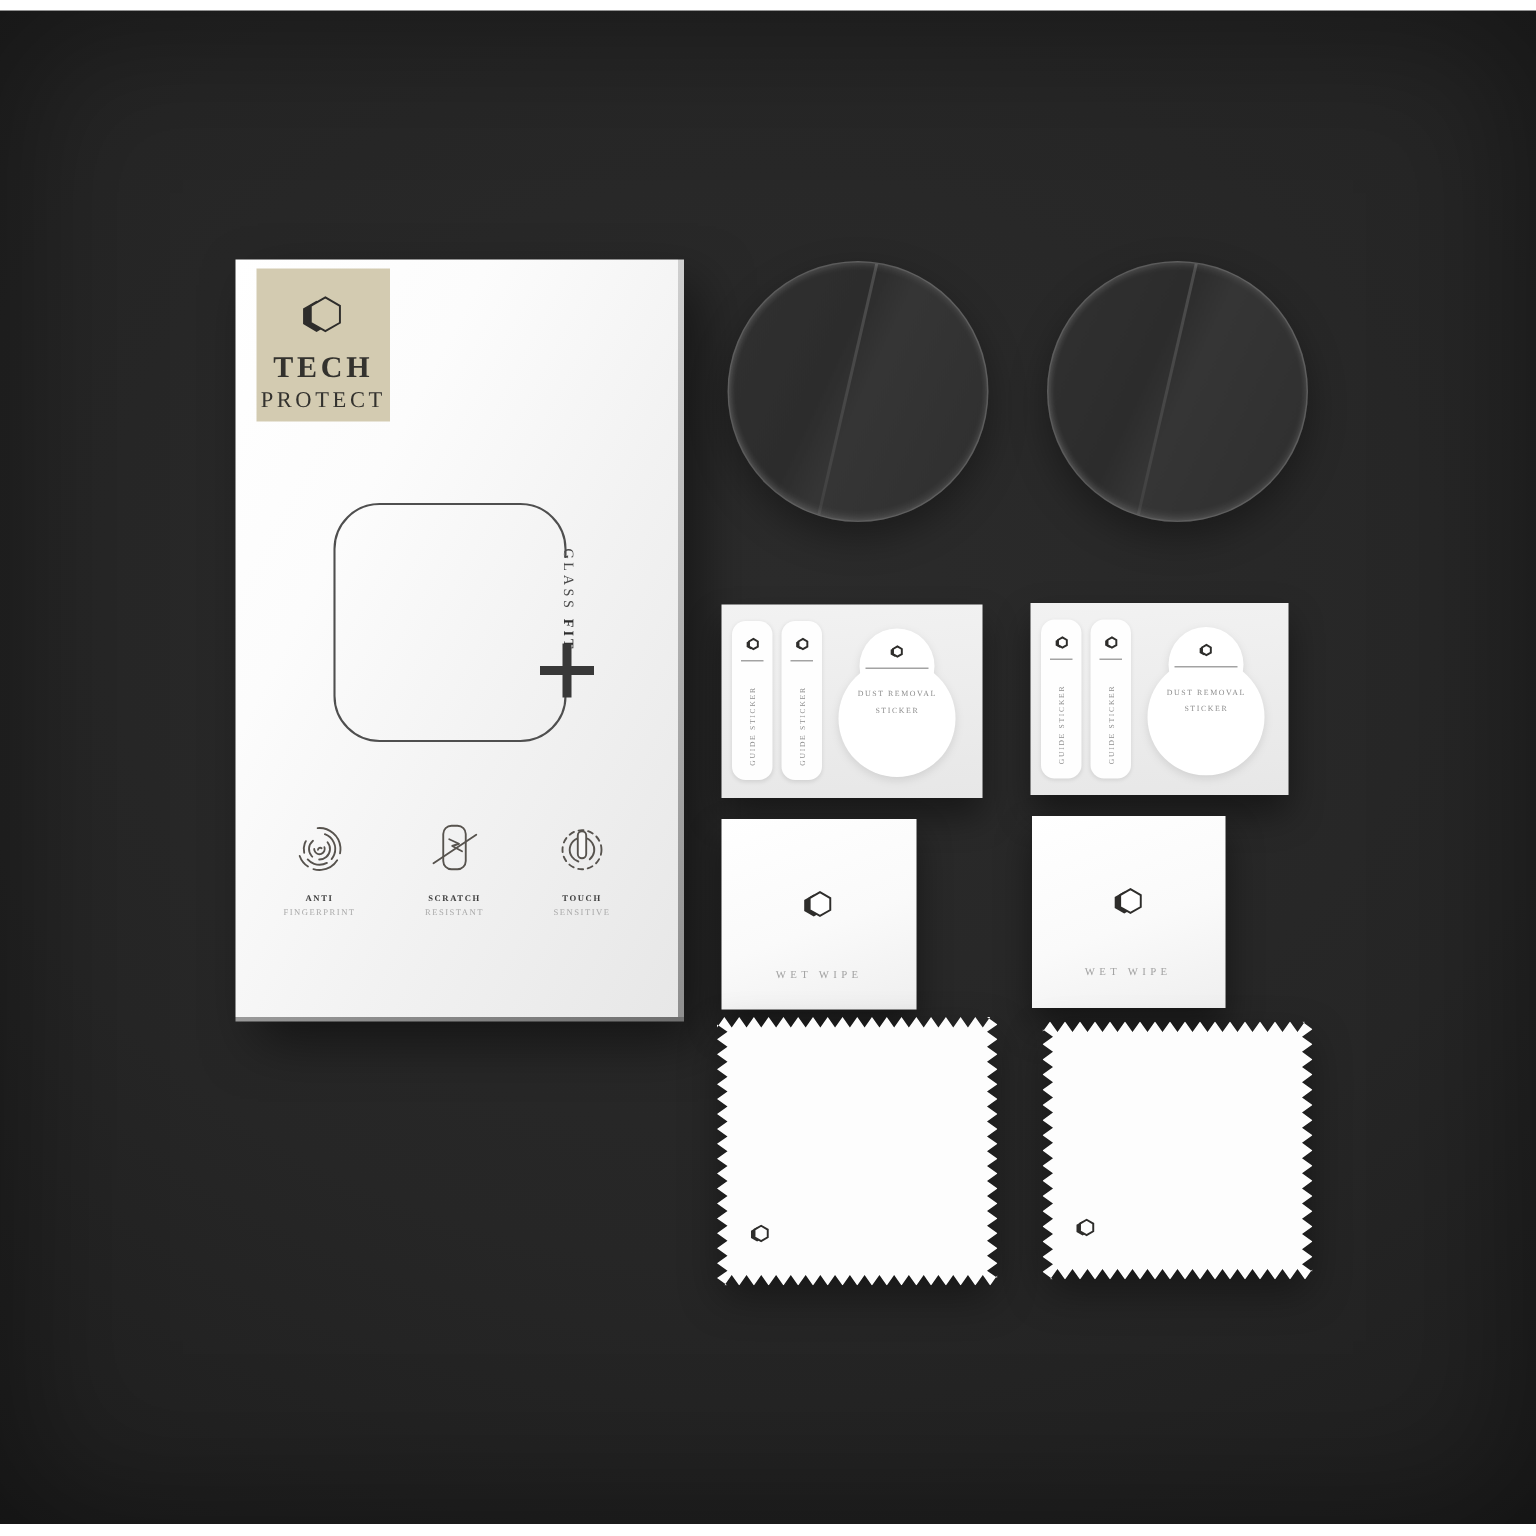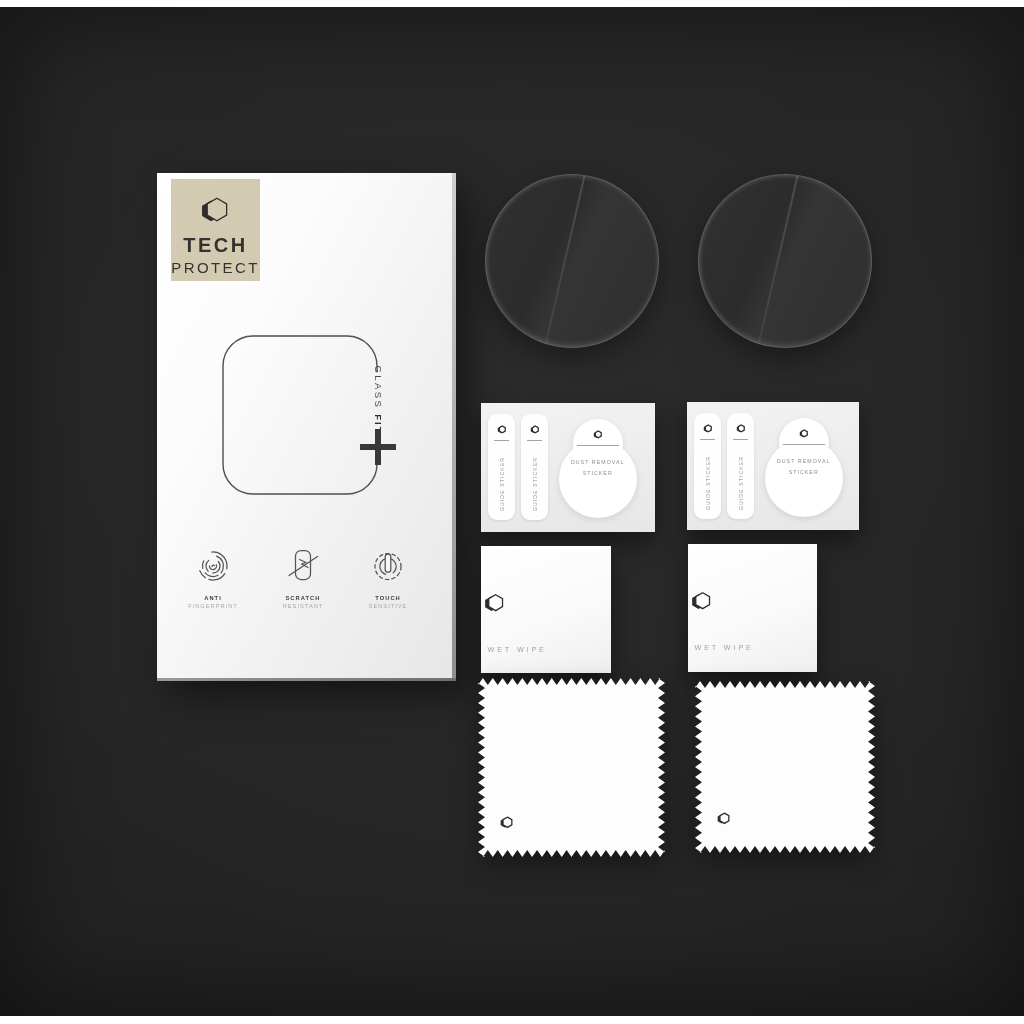--- a/index.html
+++ b/index.html
@@ -1,17 +1,17 @@
 <!DOCTYPE html>
 <html><head>
 <meta charset="utf-8">
 <style>
   html,body{margin:0;padding:0;background:#ffffff;}
   .stage{position:relative;width:1024px;height:1024px;overflow:hidden;background:#ffffff;
-         font-family:Liberation Sans, sans-serif;}
+         font-family:Liberation Serif, serif;}
   .photo-bg{position:absolute;left:0;top:7px;width:1024px;height:1009px;
     background:
       radial-gradient(120% 100% at 50% 38%, #2b2b2b 0%, #262626 45%, #202020 72%, #151515 94%, #0e0e0e 100%);
     box-shadow: inset 0 0 90px 14px rgba(0,0,0,.38);}
   
   .box{position:absolute;left:157px;top:173px;width:295px;height:505px;
     background:linear-gradient(118deg,#ffffff 0%,#fcfcfc 30%,#f2f2f2 62%,#e7e7e7 100%);
     box-shadow:14px 16px 34px rgba(0,0,0,.5);}
   .box::after{content:'';position:absolute;top:0;right:-4px;width:4px;height:100%;
     background:linear-gradient(180deg,#cfcfcf,#8f8f8f);}
@@ -67,21 +67,21 @@
     filter:drop-shadow(0 2px 3px rgba(0,0,0,.10));}
   .blob svg.shape{position:absolute;left:0;top:0;}
   .blob-content{position:absolute;left:0;top:0;width:100%;height:100%;
     display:flex;flex-direction:column;align-items:center;padding-top:12px;box-sizing:border-box;}
   .blob .divider{width:42px;margin-top:5px;}
   .dust-line{font-size:7px;letter-spacing:1.4px;color:#8d8d8d;line-height:1.55;
     transform:scale(.75);transform-origin:50% 0;}
   .dust-lines{margin-top:13px;text-align:center;}
   
   .wipe{position:absolute;background:linear-gradient(160deg,#ffffff 0%,#fafafa 55%,#efefef 100%);
-    box-shadow:0 12px 22px rgba(0,0,0,.45);display:flex;flex-direction:column;}
+    box-shadow:0 12px 22px rgba(0,0,0,.45);display:flex;flex-direction:column;align-items:center;}
   .wipe1{left:481px;top:546px;width:130px;height:127px;}
   .wipe2{left:688px;top:544px;width:129px;height:128px;}
   .wipe .hex{margin-top:44px;}
   .wipe-label{margin-top:30px;font-size:8px;letter-spacing:3.2px;color:#a2a2a2;
     transform:scale(.9);transform-origin:50% 0;}
   
   .cloth-wrap{position:absolute;filter:drop-shadow(0 10px 14px rgba(0,0,0,.4));}
   .cw1{left:478px;top:678px;width:187px;height:179px;}
   .cw2{left:695px;top:681px;width:180px;height:172px;}
   .cloth{width:100%;height:100%;background:#fdfdfd;position:relative;}

